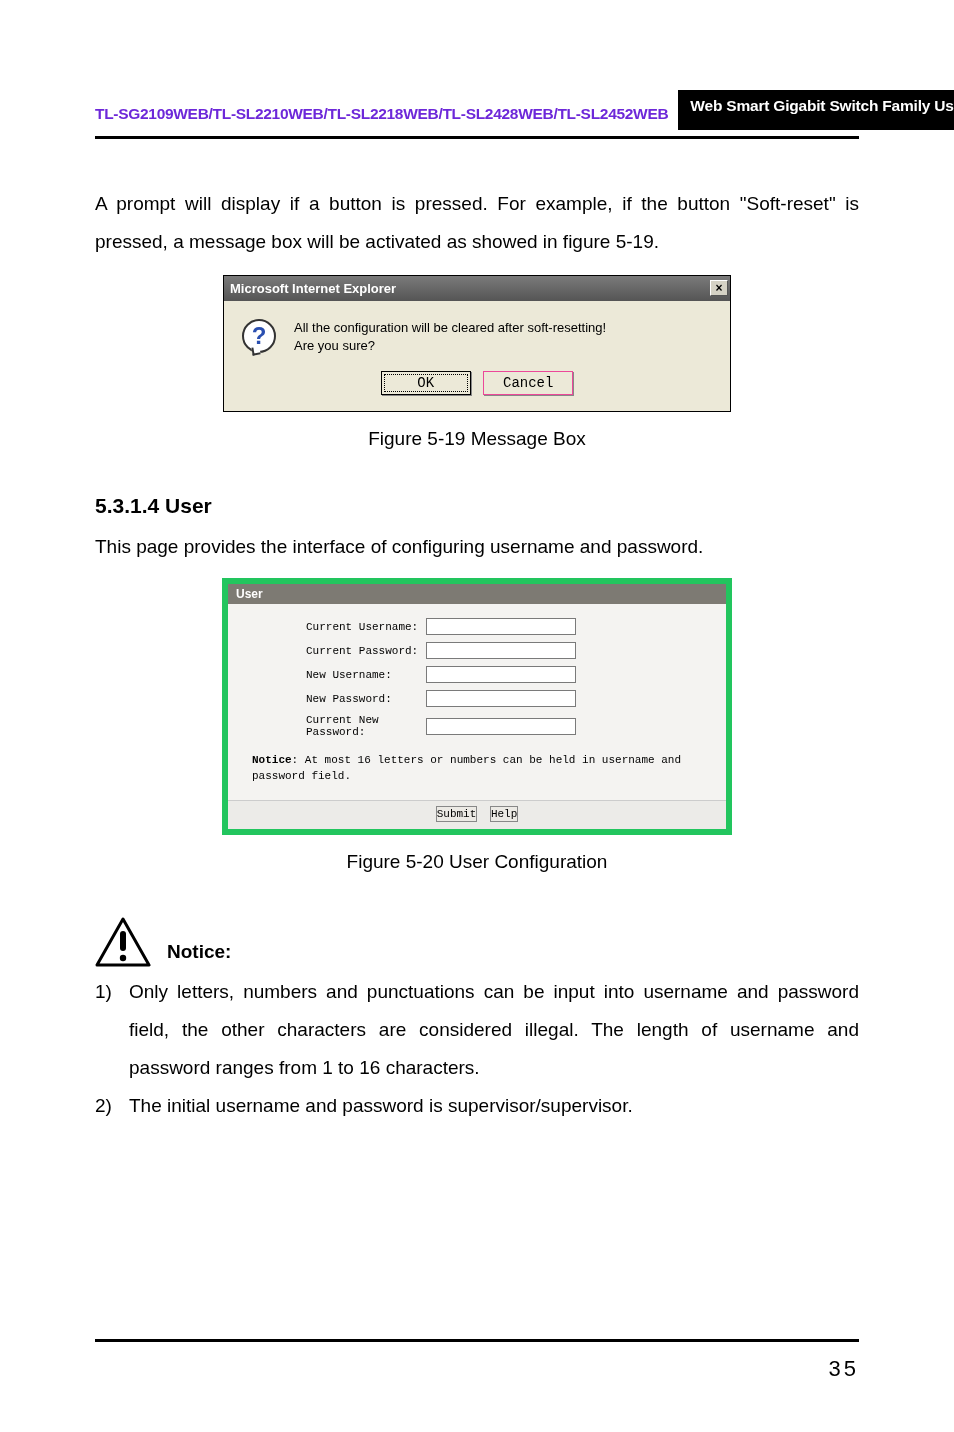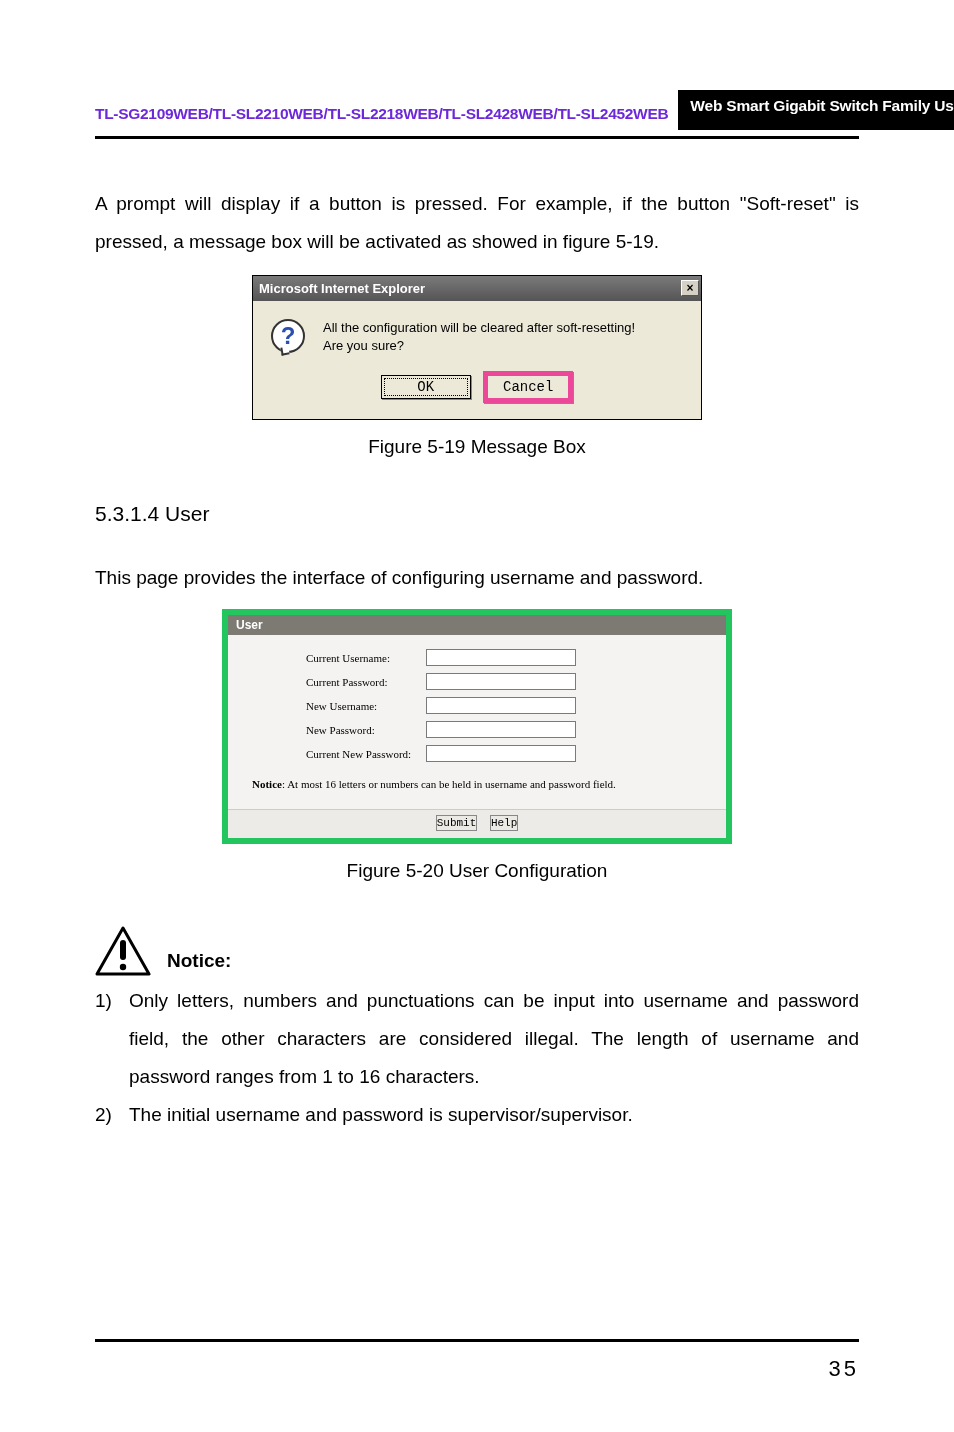--- a/index.html
+++ b/index.html
@@ -55,21 +55,21 @@
     margin-bottom: 8px;
   }
   .img-wrap {
     text-align: center;
   }
 
   
   .msgbox {
     display: inline-block;
     border: 1px solid #000;
-    width: 450px;
+    width: 508px;
     background: #ece9d8;
     text-align: left;
     margin-top: 6px;
     font-family: Tahoma, Arial, sans-serif;
   }
   .msgbox-titlebar {
     background: linear-gradient(#7a7a7a,#555);
     color: #fff;
     font-size: 13px;
     font-weight: bold;
@@ -132,39 +132,39 @@
     padding: 10px 0 16px 0;
   }
   .msgbox-btn {
     display: inline-block;
     min-width: 90px;
     padding: 3px 14px;
     margin: 0 4px;
     font-family: "Courier New", monospace;
     font-size: 14px;
     background: #ece9d8;
-    border: 5px solid #ec4899;
+    border: 1px solid #ec4899;
     box-shadow: 1px 1px 0 #888;
   }
   .msgbox-btn.default {
     outline: 1px dotted #000;
     outline-offset: -4px;
     border: 1.5px solid #000;
   }
 
   .figure-caption {
     text-align: center;
     font-size: 19px;
     margin: 16px 0 44px 0;
   }
 
   .h-section {
     font-size: 21px;
-    font-weight: normal;
-    margin-bottom: 33px;
+    font-weight: bold;
+    margin-bottom: 10px;
   }
 
   
   .userpanel {
     display: inline-block;
     width: 510px;
     border: 6px solid #22c55e;
     background: #f4f3f1;
     text-align: left;
     font-family: "Courier New", monospace;
@@ -174,21 +174,20 @@
   .userpanel-title {
     background: #7d7a73;
     color: #fff;
     padding: 3px 8px;
     font-family: Verdana, sans-serif;
     font-size: 12px;
     font-weight: bold;
   }
   .userpanel-body {
     padding: 14px 18px 4px 18px;
-    font-family: Liberation Serif, serif;
   }
   .uprow {
     display: flex;
     align-items: center;
     margin-bottom: 7px;
   }
   .uplabel {
     width: 180px;
     text-align: left;
     padding-left: 60px;

